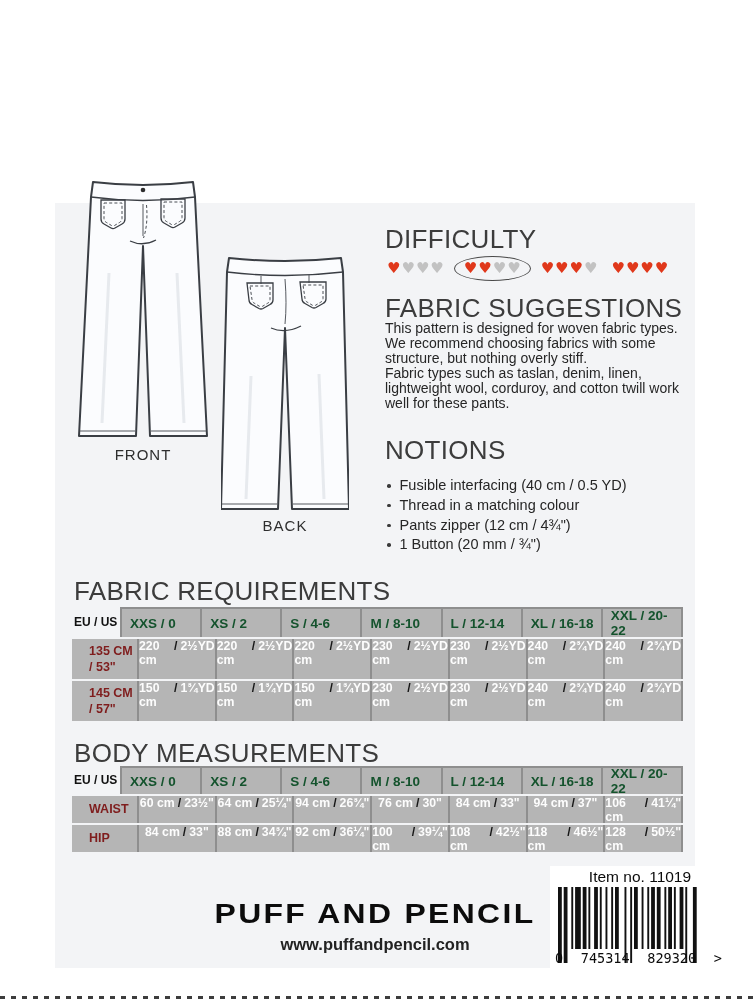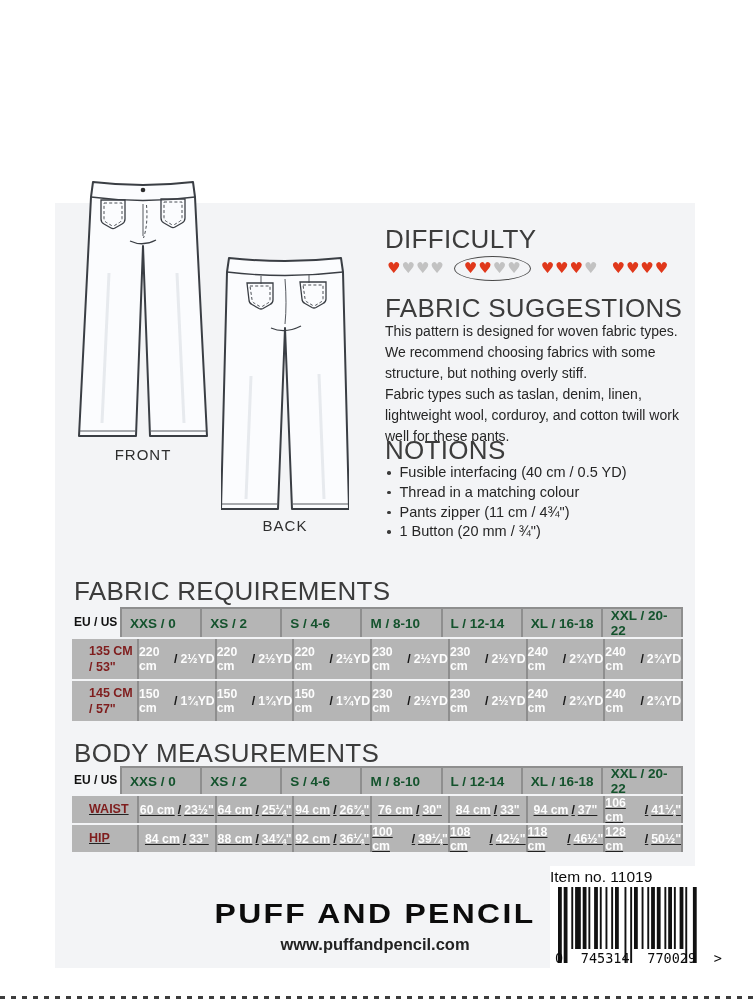--- a/index.html
+++ b/index.html
@@ -24,57 +24,57 @@
   .hd-fabricreq{left:74px;top:576px;}
   .hd-bodymeas{left:74px;top:738px;}
 
   .hearts{left:387px;top:256px;display:flex;align-items:center;gap:14px;height:24px;z-index:2;}
   .h-group{display:flex;gap:1px;font-family:"DejaVu Sans",sans-serif;font-size:15px;line-height:1;}
   .h-group.selected{border:1.6px solid #4a4a4a;border-radius:50%;padding:4px 9px;margin:-6px -4px;}
   .heart{display:inline-block;}
   .heart.filled{color:#e0381b;}
   .heart.empty{color:#c2c2c2;}
 
-  .sugg-text{left:385px;top:321px;width:308px;font-size:14px;line-height:21px;color:#262626;z-index:2;}
+  .sugg-text{left:385px;top:321px;width:308px;font-size:14px;line-height:15px;color:#262626;z-index:2;}
   .sugg-text p{margin:0;}
 
-  .notion-list{left:387px;top:463px;width:300px;z-index:2;}
+  .notion-list{left:387px;top:476px;width:300px;z-index:2;}
   .notion{display:flex;gap:9px;font-size:14.5px;line-height:19.8px;color:#262626;align-items:flex-start;}
   .dot{width:3.5px;height:3.5px;border-radius:50%;background:#3a3a3a;margin-top:8px;flex:none;}
 
   
   .size-table{display:flex;flex-direction:column;gap:2px;z-index:2;width:611px;left:72px;}
   .tbl-fabric{top:607px;}
   .tbl-body{top:766px;}
   .t-row{display:flex;}
   .tbl-fabric .t-row.head{height:30px;}
   .tbl-fabric .t-row.data{height:40px;}
   .tbl-body .t-row.head{height:28px;}
-  .tbl-body .t-row.data{height:27px;text-decoration:underline;}
+  .tbl-body .t-row.data{height:27px;}
   .t-corner{width:48px;flex:none;box-sizing:border-box;display:flex;align-items:center;
             font-size:12px;font-weight:700;color:#111;background:transparent;padding-left:2px;}
   .t-col{flex:1;box-sizing:border-box;background:#b5b5b5;color:#14532d;font-weight:700;font-size:13.5px;
          display:flex;align-items:center;padding-left:8px;border-left:2px solid #8e8e8e;border-top:2px solid #8e8e8e;}
   .t-row > .t-col:last-child,.t-row > .t-cell:last-child{border-right:2px solid #8e8e8e;}
   .t-label{width:65px;flex:none;box-sizing:border-box;background:#b5b5b5;color:#7f1d1d;font-weight:700;
            font-size:12.5px;display:flex;align-items:center;padding-left:17px;line-height:1.3;white-space:pre-line;}
   .t-cell{flex:1;box-sizing:border-box;background:#b5b5b5;color:#fdfdfd;font-weight:600;font-size:12.3px;
-          display:flex;align-items:center;justify-content:center;gap:3px;border-left:2px solid #8e8e8e;}
+          display:flex;align-items:flex-start;justify-content:center;gap:3px;border-left:2px solid #8e8e8e;}
   .t-cell .sl{color:#151515;font-weight:800;}
 
   .footnote{left:72px;top:845px;font-size:13.5px;color:#161616;z-index:2;}
 
   
   .brand{left:55px;top:899px;width:640px;text-align:center;font-weight:800;font-size:27px;
          letter-spacing:2px;color:#0c0c0c;transform:scaleX(1.18);transform-origin:center;z-index:2;}
   .website{left:55px;top:935px;width:640px;text-align:center;font-weight:700;font-size:16.5px;color:#222;z-index:2;}
 
   
   .barcode-box{left:550px;top:866px;width:180px;height:112px;background:#ffffff;z-index:3;}
-  .item-label{position:absolute;left:0;top:2px;width:100%;font-size:15.5px;color:#0b0b0b;}
+  .item-label{position:absolute;left:0;top:2px;width:100%;text-align:center;font-size:15.5px;color:#0b0b0b;}
   .bars{position:absolute;left:6px;top:21px;}
   .bc-digits{position:absolute;left:5px;right:8px;top:84px;display:flex;justify-content:space-between;
              font-size:13.5px;color:#0b0b0b;font-family:"DejaVu Sans Mono",monospace;}
 
   .cut-marks{left:0;right:0;bottom:0;height:3px;
              background:repeating-linear-gradient(90deg,#1a1a1a 0 5px,transparent 5px 11px);opacity:.85;}
 
   svg .outline{fill:#fbfcfe;stroke:#3a3e44;stroke-width:2;stroke-linejoin:round;}
   svg .line{fill:none;stroke:#3a3e44;stroke-width:1.3;}
   svg .thin{fill:none;stroke:#55595f;stroke-width:1;}
@@ -160,21 +160,21 @@
       <div class="notion">
         <span class="dot"></span>
         <span>Fusible interfacing (40 cm / 0.5 YD)</span>
       </div>
       <div class="notion">
         <span class="dot"></span>
         <span>Thread in a matching colour</span>
       </div>
       <div class="notion">
         <span class="dot"></span>
-        <span>Pants zipper (11 cm / 4¾")</span>
+        <span>Pants zipper (12 cm / 4¾")</span>
       </div>
       <div class="notion">
         <span class="dot"></span>
         <span>1 Button (20 mm / ¾")</span>
       </div>
     </div>
 
   <h2 class="abs h-section hd-fabricreq">FABRIC REQUIREMENTS</h2>
   <div class="abs size-table tbl-fabric">
       <div class="t-row head">
@@ -385,19 +385,19 @@
         <rect x="108.39999999999999" y="0" width="1.9" height="62"></rect>
         <rect x="112.2" y="0" width="3.8" height="62"></rect>
         <rect x="117.9" y="0" width="1.9" height="62"></rect>
         <rect x="123.60000000000001" y="0" width="3.8" height="62"></rect>
         <rect x="129.3" y="0" width="1.9" height="76"></rect>
         <rect x="136.9" y="0" width="3.8" height="76"></rect>
       </svg>
     <div class="bc-digits">
       <span>0</span>
       <span>745314</span>
-      <span>770029</span>
+      <span>829320</span>
       <span>&gt;</span>
     </div>
   </div>
 
   <div class="abs cut-marks"></div>
 </div>
 
 </body></html>

